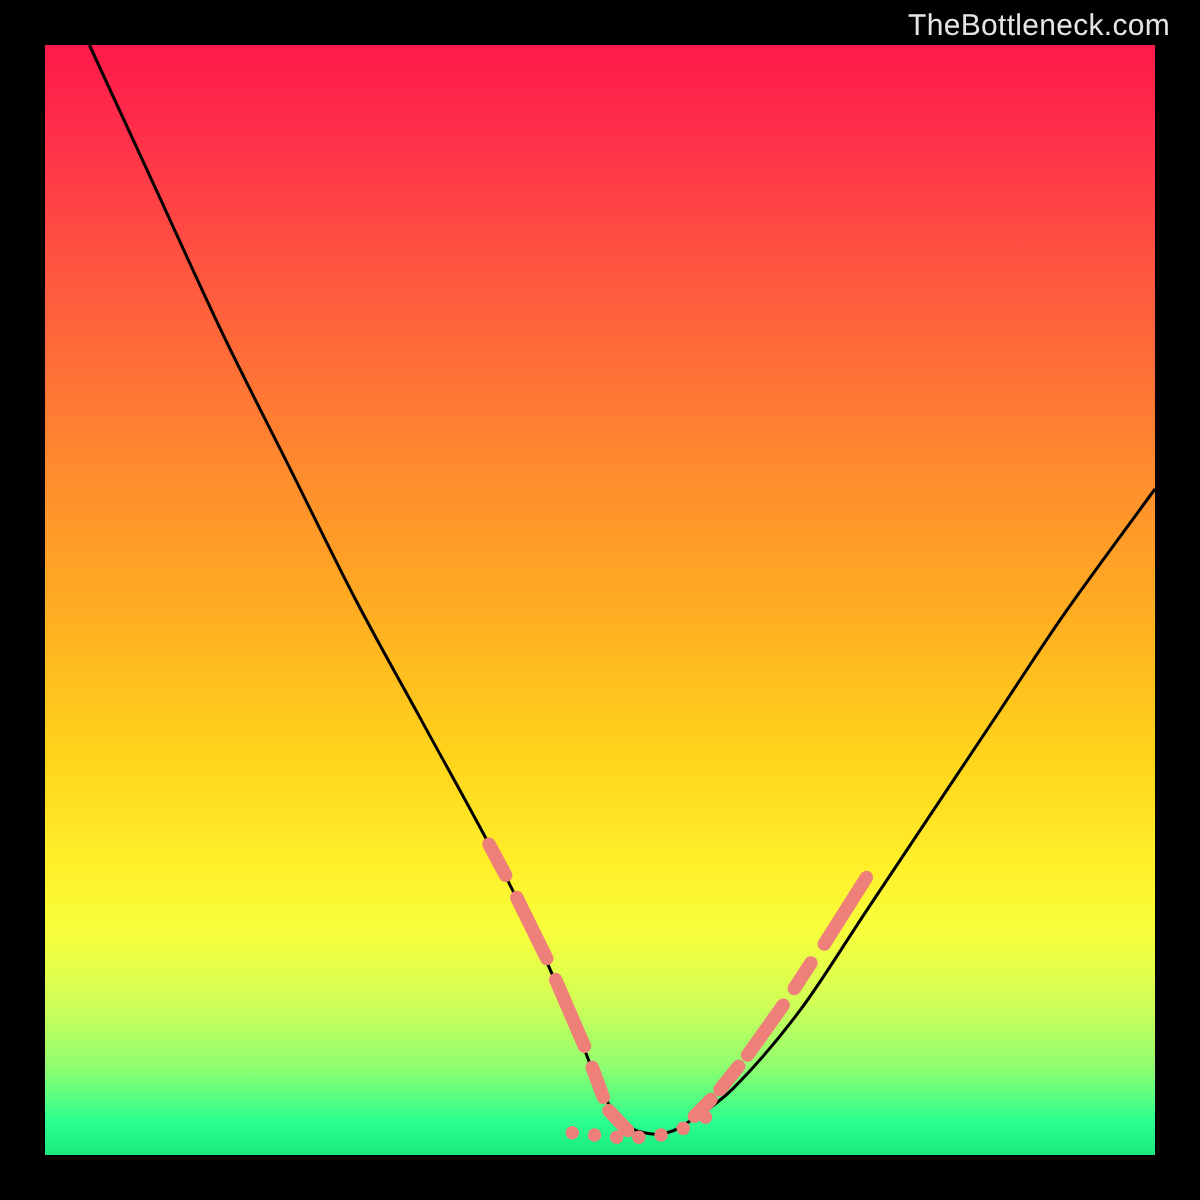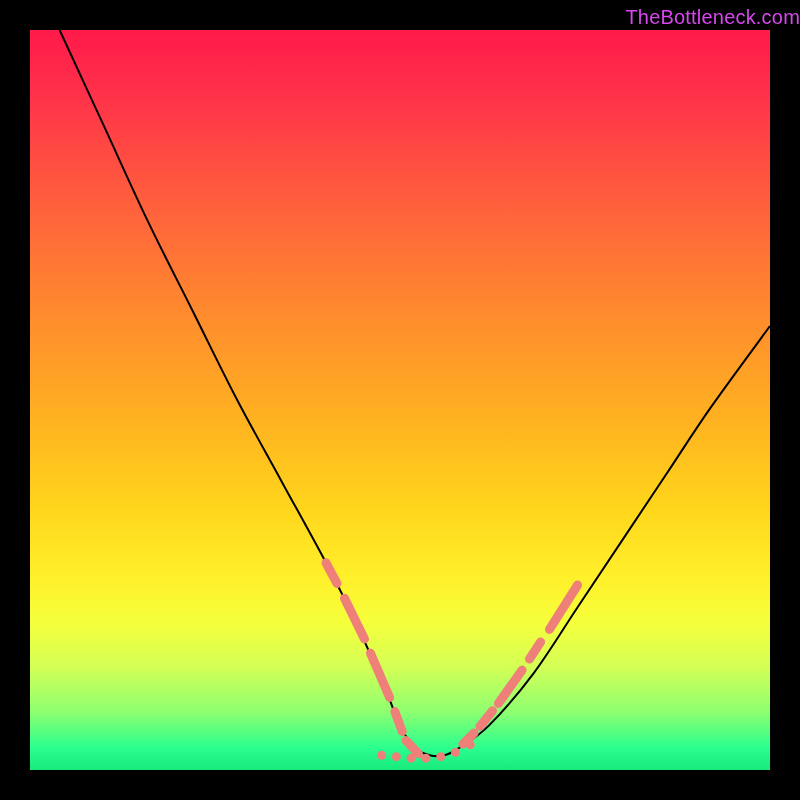--- a/index.html
+++ b/index.html
@@ -38,22 +38,22 @@
       #f6ff3c 80%,
       #d4ff55 86%,
       #90ff70 92%,
       #2bff8e 97%,
       #18e97e 100%
     );
   }
   .watermark {
     position: absolute;
     top: 6px;
-    right: 0;
-    color: #d946ef;
+    right: 20px;
+    color: #e5e5e5;
     font-size: 20px;
     letter-spacing: 0.2px;
     font-weight: 400;
   }
   svg.curve {
     position: absolute;
     left: 30px;
     top: 30px;
     width: 740px;
     height: 740px;

